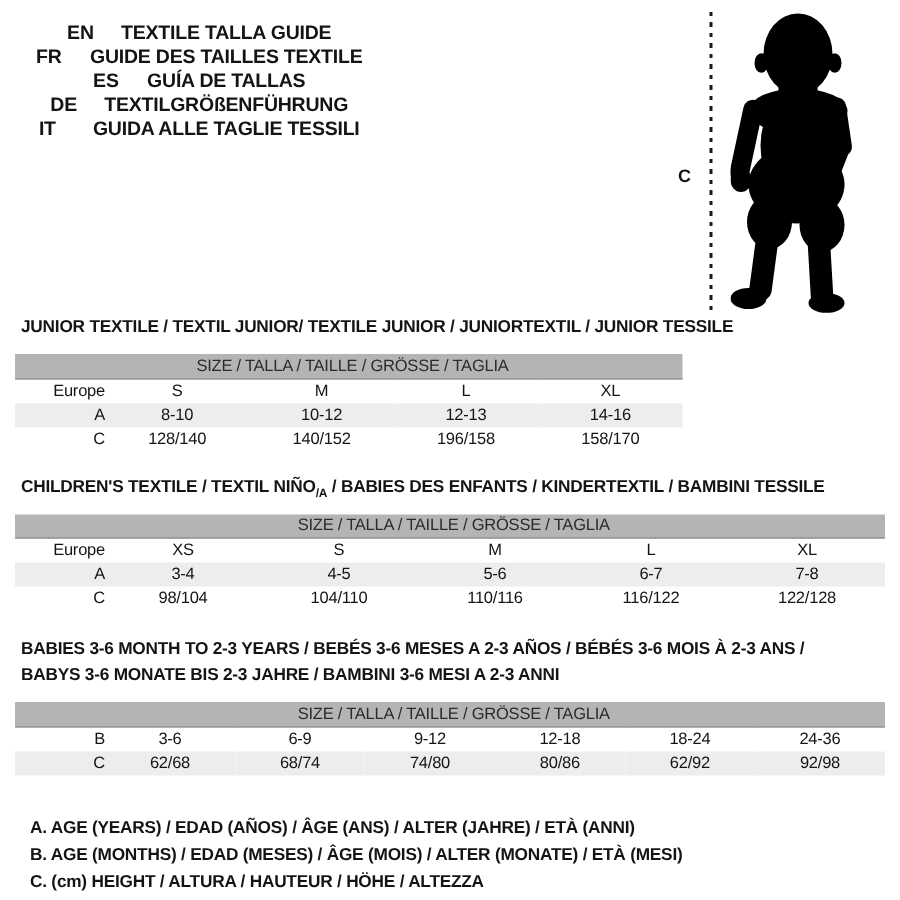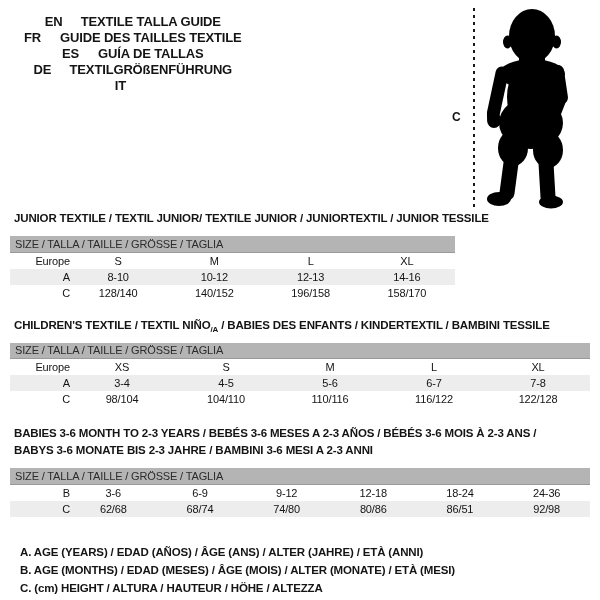--- a/index.html
+++ b/index.html
@@ -29,21 +29,21 @@
   .section-title .line{display:block;line-height:17px;}
   .section-title sub{font-size:8px;line-height:0;}
   table{border-collapse:collapse;table-layout:fixed;}
   .t-junior{width:445px;}
   .t-children,.t-babies{width:580px;}
   th.bar{
     background:var(--bar_bg,#b4b4b4);
     border-bottom:1px solid var(--bar_border,#999999);
     height:16px;box-sizing:border-box;
     font-size:11px;font-weight:normal;color:#2b2b2b;
-    text-align:left;padding:0 0 0 5px;white-space:nowrap;
+    text-align:center;padding:0 0 0 5px;white-space:nowrap;
   }
   td{height:16px;padding:0;font-size:11px;text-align:center;white-space:nowrap;}
   td.lbl{text-align:right;padding-left:5px;margin-left:26px;}
   tr.alt{background:var(--row_alt_bg,#ededed);}
   col.lblcol{width:60px;}
   .sec{margin-bottom:18px;}
   .sec-babies{margin-bottom:0;}
   .sec-babies .section-title{margin-bottom:9px;}
   
   .footnotes{margin-top:26px;padding-left:10px;}
@@ -64,20 +64,21 @@
   <div class="lang-row">
     <span class="lang-code">ES</span>
     <span class="lang-label">GUÍA DE TALLAS</span>
   </div>
   <div class="lang-row">
     <span class="lang-code">DE</span>
     <span class="lang-label">TEXTILGRÖßENFÜHRUNG</span>
   </div>
   <div class="lang-row">
     <span class="lang-code">IT</span>
+    <span class="lang-label">GUIDA ALLE TAGLIE TESSILI</span>
   </div>
 </div>
 
 <div class="measure-line"></div>
 <div class="measure-label">C</div>
 <svg class="baby-svg" width="113" height="208" viewBox="0 0 113 208" aria-hidden="true">
   <g fill="#000000" stroke="none">
 
     <ellipse cx="45" cy="33" rx="23" ry="27"></ellipse>
     <ellipse cx="20.5" cy="39" rx="4.5" ry="6.5"></ellipse>
@@ -222,21 +223,21 @@
           <td>12-18</td>
           <td>18-24</td>
           <td>24-36</td>
         </tr>
         <tr class="alt">
           <td class="lbl">C</td>
           <td>62/68</td>
           <td>68/74</td>
           <td>74/80</td>
           <td>80/86</td>
-          <td>86/51</td>
+          <td>62/92</td>
           <td>92/98</td>
         </tr>
       </tbody>
     </table>
   </div>
 
   <div class="footnotes">
     <div class="footnote">A. AGE (YEARS) / EDAD (AÑOS) / ÂGE (ANS) / ALTER (JAHRE) / ETÀ (ANNI)</div>
     <div class="footnote">B. AGE (MONTHS) / EDAD (MESES) / ÂGE (MOIS) / ALTER (MONATE) / ETÀ (MESI)</div>
     <div class="footnote">C. (cm) HEIGHT / ALTURA / HAUTEUR / HÖHE / ALTEZZA</div>

